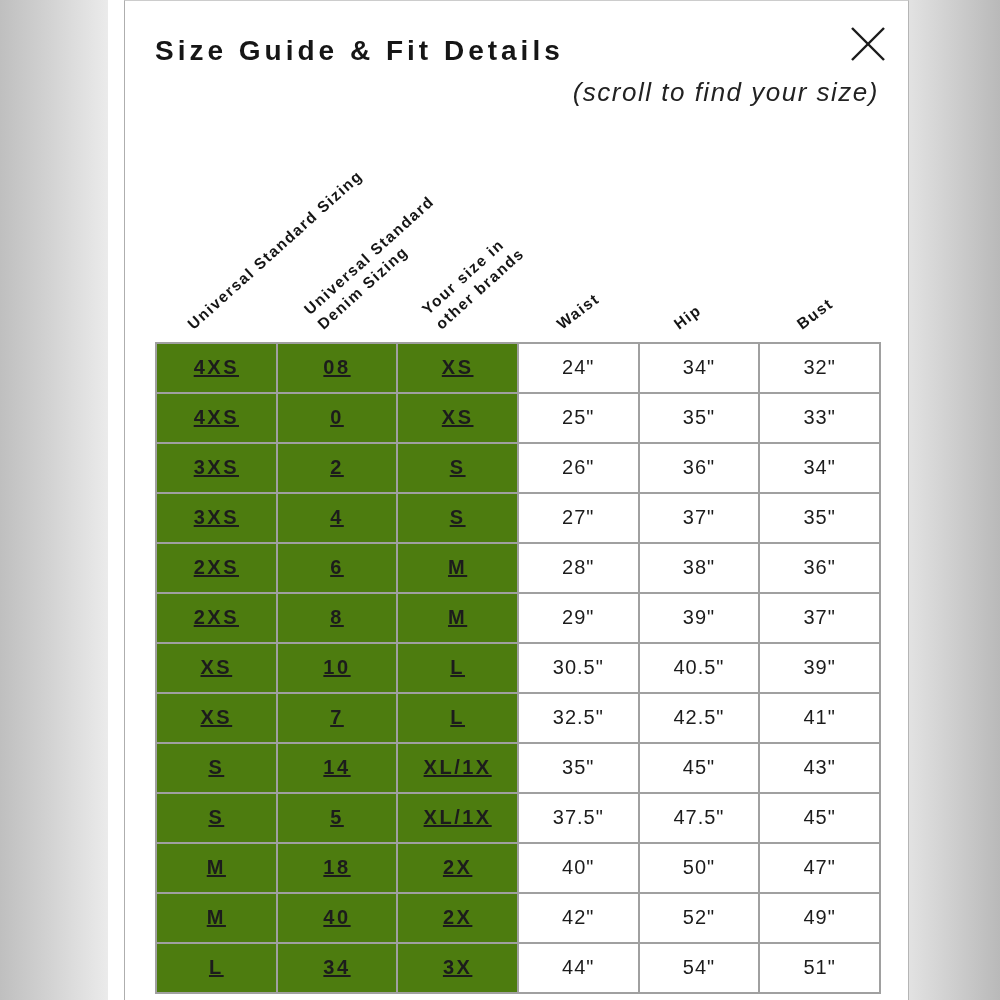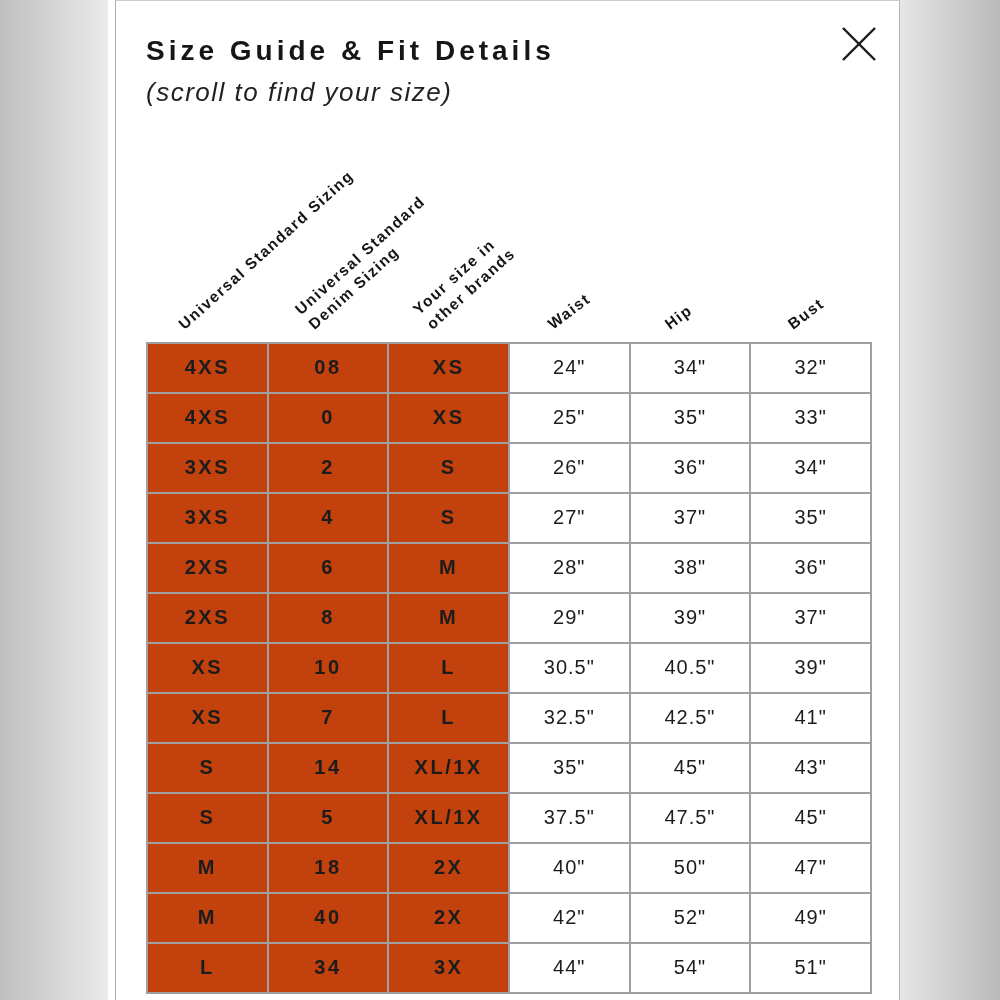--- a/index.html
+++ b/index.html
@@ -15,21 +15,21 @@
     left: 0; width: 108px;
     background: linear-gradient(to right, #bfbfbf 0%, #d2d2d2 45%, #ebebeb 100%);
   }
   .side-strip.right {
     left: 893px; width: 107px;
     background: linear-gradient(to right, #e9e9e9 0%, #cfcfcf 55%, #b9b9b9 100%);
   }
 
   .modal {
     position: absolute;
-    left: 115px; top: 0;
+    left: 124px; top: 0;
     width: 785px; height: 1000px;
     background: #ffffff;
     border-left: 1px solid #aeaeae;
     border-right: 1px solid #b5b5b5;
     border-top: 1px solid #cccccc;
     padding: 33px 29px 0 30px;
     overflow: hidden;
   }
 
   .modal-title {
@@ -40,20 +40,21 @@
     line-height: 1.2;
   }
   .modal-subtitle {
     font-size: 26px;
     font-style: italic;
     font-weight: 400;
     letter-spacing: 1.5px;
     color: #222222;
     margin-top: 9px;
     line-height: 1.2;
+    text-align: right;
   }
 
   .close-btn {
     position: absolute;
     top: 22px; right: 19px;
     width: 42px; height: 42px;
     background: none; border: none;
     cursor: pointer;
     padding: 0;
   }
@@ -91,23 +92,24 @@
   .size-table td {
     border: 2px solid #a0a0a0;
     height: 50px;
     text-align: center;
     vertical-align: middle;
     font-size: 20px;
     color: #1c1c1c;
     overflow: hidden;
   }
   .size-table td.size-col {
-    background: #c2410c;
+    background: #4d7c0f;
     font-weight: bold;
     letter-spacing: 2.5px;
+    text-decoration: underline;
   }
   .size-table td.measure-col {
     background: #ffffff;
     font-weight: 400;
     letter-spacing: 1px;
   }
 </style>
 </head>
 <body>
 

